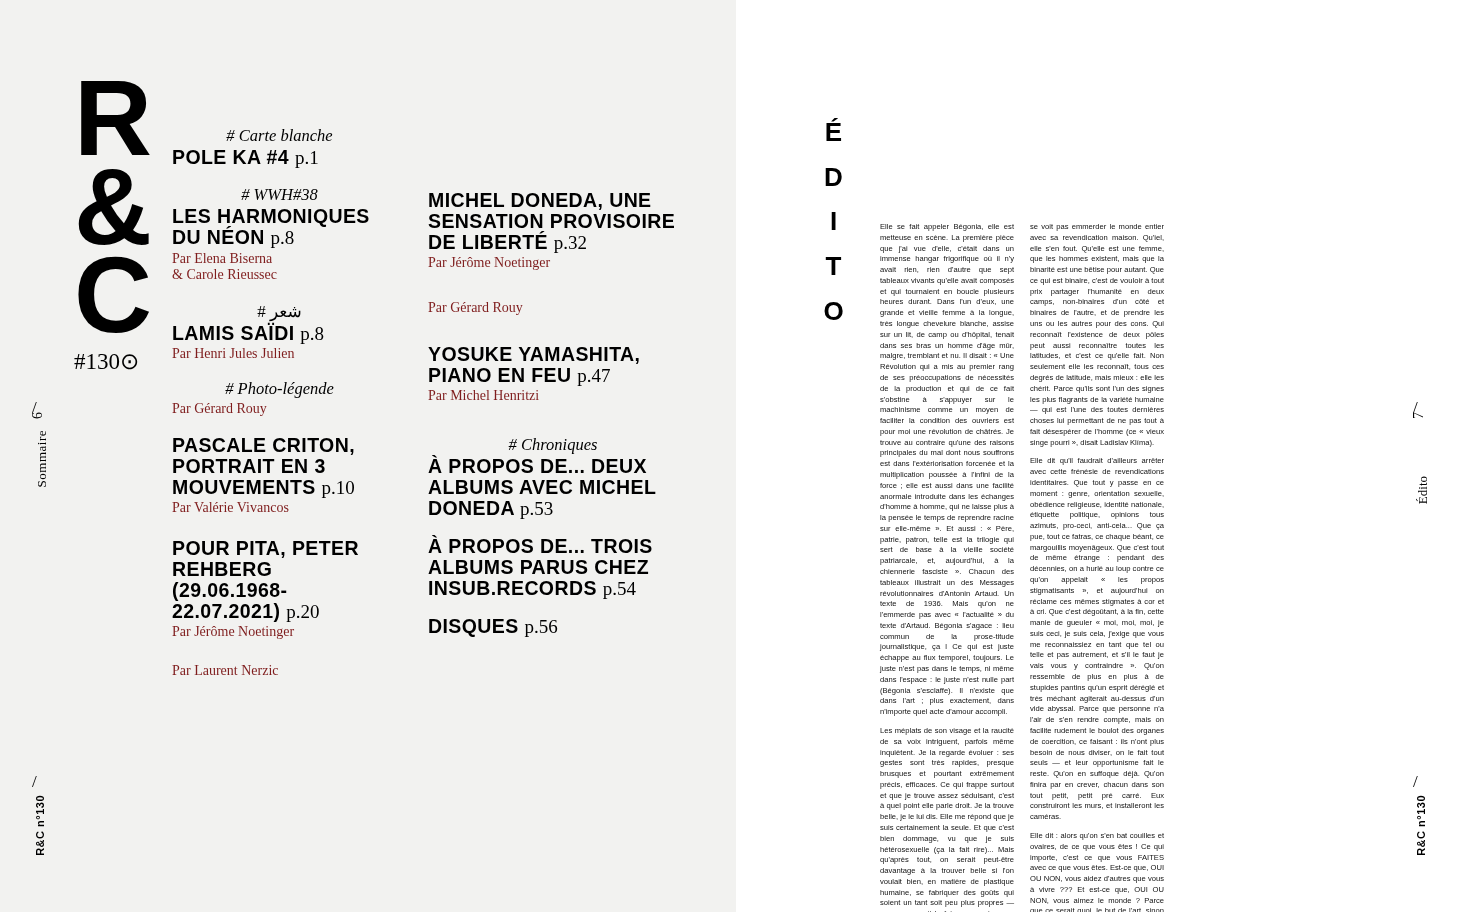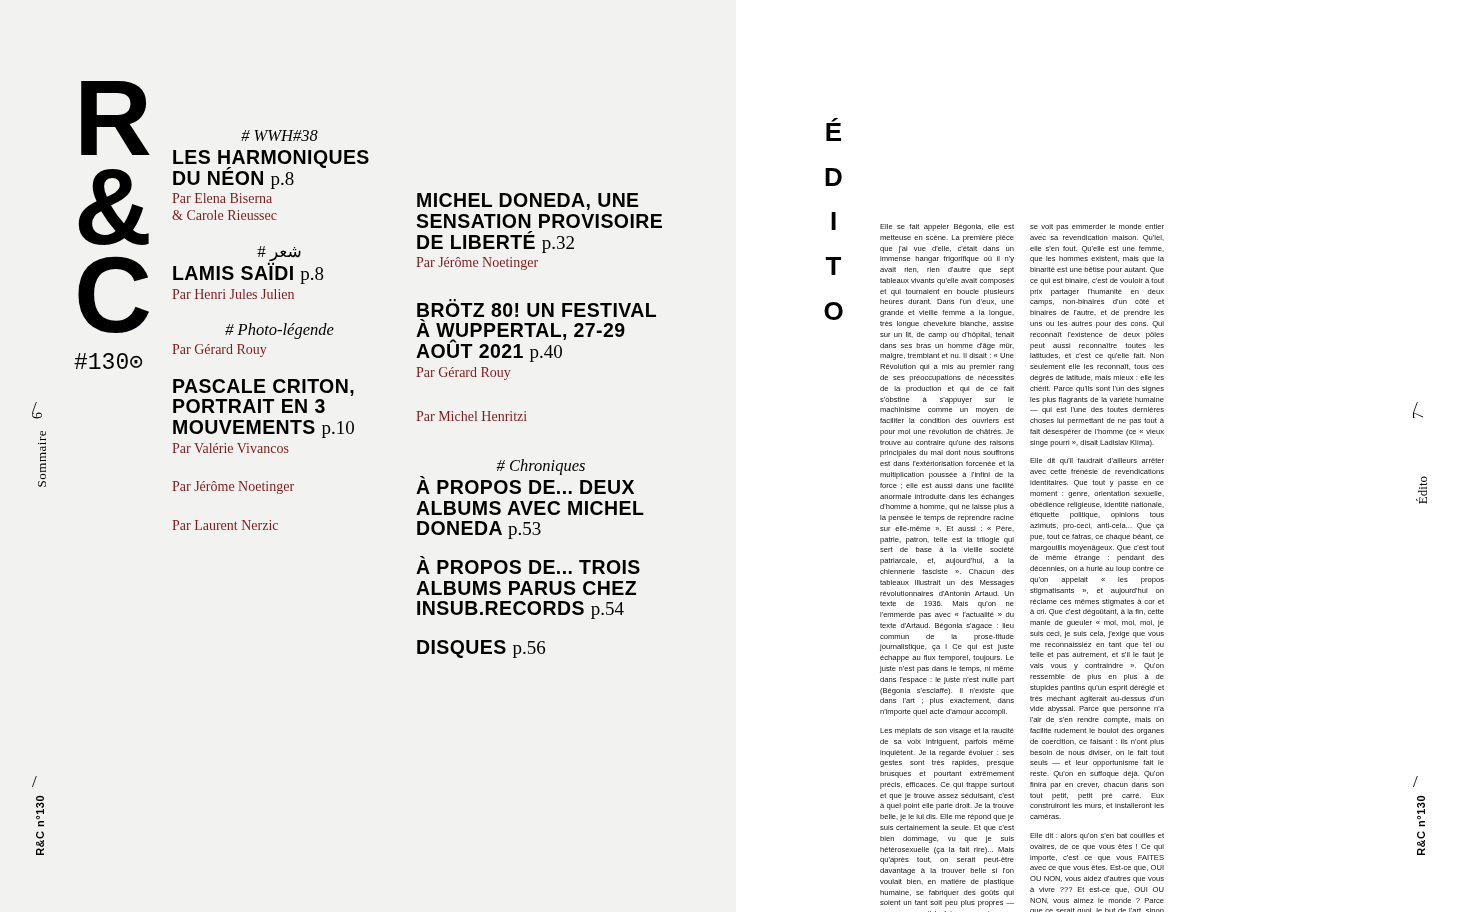--- a/index.html
+++ b/index.html
@@ -39,21 +39,21 @@
   .masthead .letter {
     font-family: "Liberation Sans", sans-serif;
     font-weight: bold;
     font-size: 108px;
     line-height: 0.82;
     letter-spacing: -4px;
     color: #000;
     display: block;
   }
   .masthead .issue {
-    font-family: Liberation Mono, monospace;
+    font-family: Liberation Serif, serif;
     font-size: 23px;
     color: #000;
     margin-top: 8px;
     letter-spacing: 0px;
   }
 
   
   .vlabel {
     position: absolute;
     writing-mode: vertical-rl;
@@ -90,21 +90,21 @@
     font-size: 17px;
     color: #000;
   }
 
   
   .toc-col {
     position: absolute;
     top: 126px;
   }
   .toc-col.c1 { left: 172px; width: 215px; }
-  .toc-col.c2 { left: 416px; width: 250px; top: 190px; }
+  .toc-col.c2 { left: 428px; width: 250px; top: 190px; }
 
   .entry { margin-bottom: 17px; }
   .rubric {
     font-family: "Liberation Serif", serif;
     font-style: italic;
     font-size: 16.5px;
     color: #000;
     margin-bottom: 1px;
     text-align: center;
   }
@@ -189,20 +189,24 @@
   <div class="slash" style="left:32px; top:772px;">/</div>
 
   <div class="slash" style="left:1413px; top:398px;">/</div>
   <div class="vlabel" style="left:1411px; top:412px; font-size:14px;">7</div>
   <div class="vlabel edito-v">Édito</div>
   <div class="footer-code right">R&amp;C n°130</div>
   <div class="slash" style="left:1413px; top:772px;">/</div>
 
   <div class="toc-col c1">
 
+    <div class="entry">
+      <div class="rubric"># Carte blanche</div>
+      <div class="title"><span>POLE KA #4</span> <span class="pg">p.1</span></div>
+    </div>
 
     <div class="entry">
       <div class="rubric"># WWH#38</div>
       <div class="title"><span>LES HARMONIQUES DU NÉON</span> <span class="pg">p.8</span></div>
       <div class="byline" style="white-space:pre-line">Par Elena Biserna
 &amp; Carole Rieussec</div>
     </div>
 
     <div class="entry">
       <div class="rubric ar"># شعر</div>
@@ -214,41 +218,42 @@
       <div class="rubric"># Photo-légende</div>
       <div class="byline">Par Gérard Rouy</div>
     </div>
 
     <div class="entry" style="margin-top:4px;">
       <div class="title"><span>PASCALE CRITON, PORTRAIT EN 3 MOUVEMENTS</span> <span class="pg">p.10</span></div>
       <div class="byline">Par Valérie Vivancos</div>
     </div>
 
     <div class="entry" style="margin-top:22px;">
+      <div class="title"><span>POUR PITA, PETER REHBERG (29.06.1968-22.07.2021)</span> <span class="pg">p.20</span></div>
       <div class="byline">Par Jérôme Noetinger</div>
     </div>
 
     <div class="entry" style="margin-top:22px;">
       <div class="byline">Par Laurent Nerzic</div>
     </div>
   </div>
 
   <div class="toc-col c2">
 
     <div class="entry">
       <div class="title"><span>MICHEL DONEDA, UNE SENSATION PROVISOIRE DE LIBERTÉ</span> <span class="pg">p.32</span></div>
       <div class="byline">Par Jérôme Noetinger</div>
     </div>
 
     <div class="entry" style="margin-top:28px;">
-      <div class="title"><span>BRÖTZ 80! UN FESTIVAL À WUPPERTAL, 27-29 AOÛT 2021</span> <span class="pg">p.40</span></div>
       <div class="byline">Par Gérard Rouy</div>
     </div>
 
     <div class="entry" style="margin-top:28px;">
+      <div class="title"><span>YOSUKE YAMASHITA, PIANO EN FEU</span> <span class="pg">p.47</span></div>
       <div class="byline">Par Michel Henritzi</div>
     </div>
 
     <div class="entry" style="margin-top:30px;">
       <div class="rubric"># Chroniques</div>
       <div class="title"><span>À PROPOS DE... DEUX ALBUMS AVEC MICHEL DONEDA</span> <span class="pg">p.53</span></div>
     </div>
 
     <div class="entry" style="margin-top:16px;">
       <div class="title"><span>À PROPOS DE... TROIS ALBUMS PARUS CHEZ INSUB.RECORDS</span> <span class="pg">p.54</span></div>

